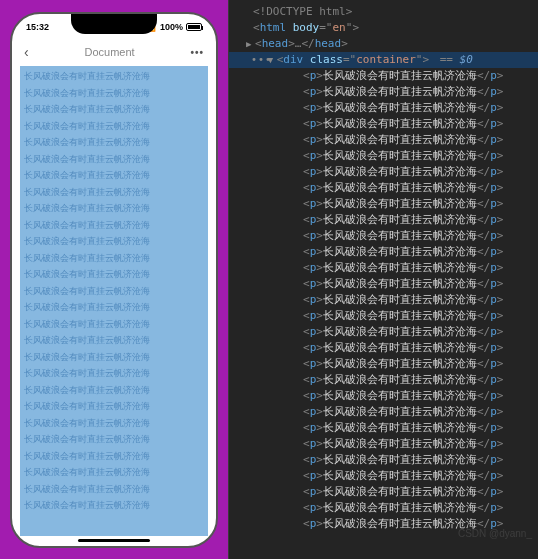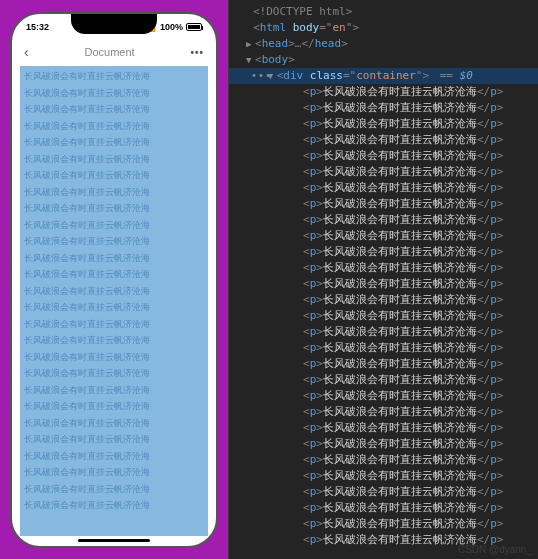--- a/index.html
+++ b/index.html
@@ -150,21 +150,21 @@
     .text-node { color: #d4d4d4; }
     .ellips { color: #808080; }
     .sel-eq { color: #808080; margin-left: 4px; }
     .sel-var { color: #6fa0d0; font-style: italic; }
     .hl {
       background: #1a3a5c;
     }
     .watermark {
       position: absolute;
       right: 6px;
-      bottom: 4px;
+      bottom: 20px;
       color: rgba(200,200,200,0.15);
       font-size: 10px;
       font-family: sans-serif;
     }
   </style>
 </head>
 <body>
 
 <div class="left">
   <div class="phone">
@@ -222,23 +222,20 @@
   </div>
 
   <div class="node indent-0">
     <span class="punct">&lt;</span><span class="tag">html </span><span class="attr-name">body</span><span class="punct">="</span><span class="attr-val">en</span><span class="punct">"</span><span class="punct">&gt;</span>
   </div>
 
   <div class="node indent-1">
     <span class="arrow">▶</span><span class="punct">&lt;</span><span class="tag">head</span><span class="punct">&gt;</span><span class="ellips">…</span><span class="punct">&lt;/</span><span class="tag">head</span><span class="punct">&gt;</span>
   </div>
 
-  <div class="node indent-1">
-    <span class="arrow">▼</span><span class="punct">&lt;</span><span class="tag">body</span><span class="punct">&gt;</span>
-  </div>
 
   <div class="node indent-3 hl">
     <span class="dots3">•••</span>
     <span class="arrow">▼</span><span class="punct">&lt;</span><span class="tag">div </span><span class="attr-name">class</span><span class="punct">="</span><span class="attr-val">container</span><span class="punct">"</span><span class="punct">&gt;</span><span class="sel-eq"> == </span><span class="sel-var">$0</span>
   </div>
 
   <div id="p-nodes">
       <div class="node indent-4"><span class="punct">&lt;</span><span class="tag">p</span><span class="punct">&gt;</span><span class="text-node">长风破浪会有时直挂云帆济沧海</span><span class="punct">&lt;/</span><span class="tag">p</span><span class="punct">&gt;</span></div>
       <div class="node indent-4"><span class="punct">&lt;</span><span class="tag">p</span><span class="punct">&gt;</span><span class="text-node">长风破浪会有时直挂云帆济沧海</span><span class="punct">&lt;/</span><span class="tag">p</span><span class="punct">&gt;</span></div>
       <div class="node indent-4"><span class="punct">&lt;</span><span class="tag">p</span><span class="punct">&gt;</span><span class="text-node">长风破浪会有时直挂云帆济沧海</span><span class="punct">&lt;/</span><span class="tag">p</span><span class="punct">&gt;</span></div>

